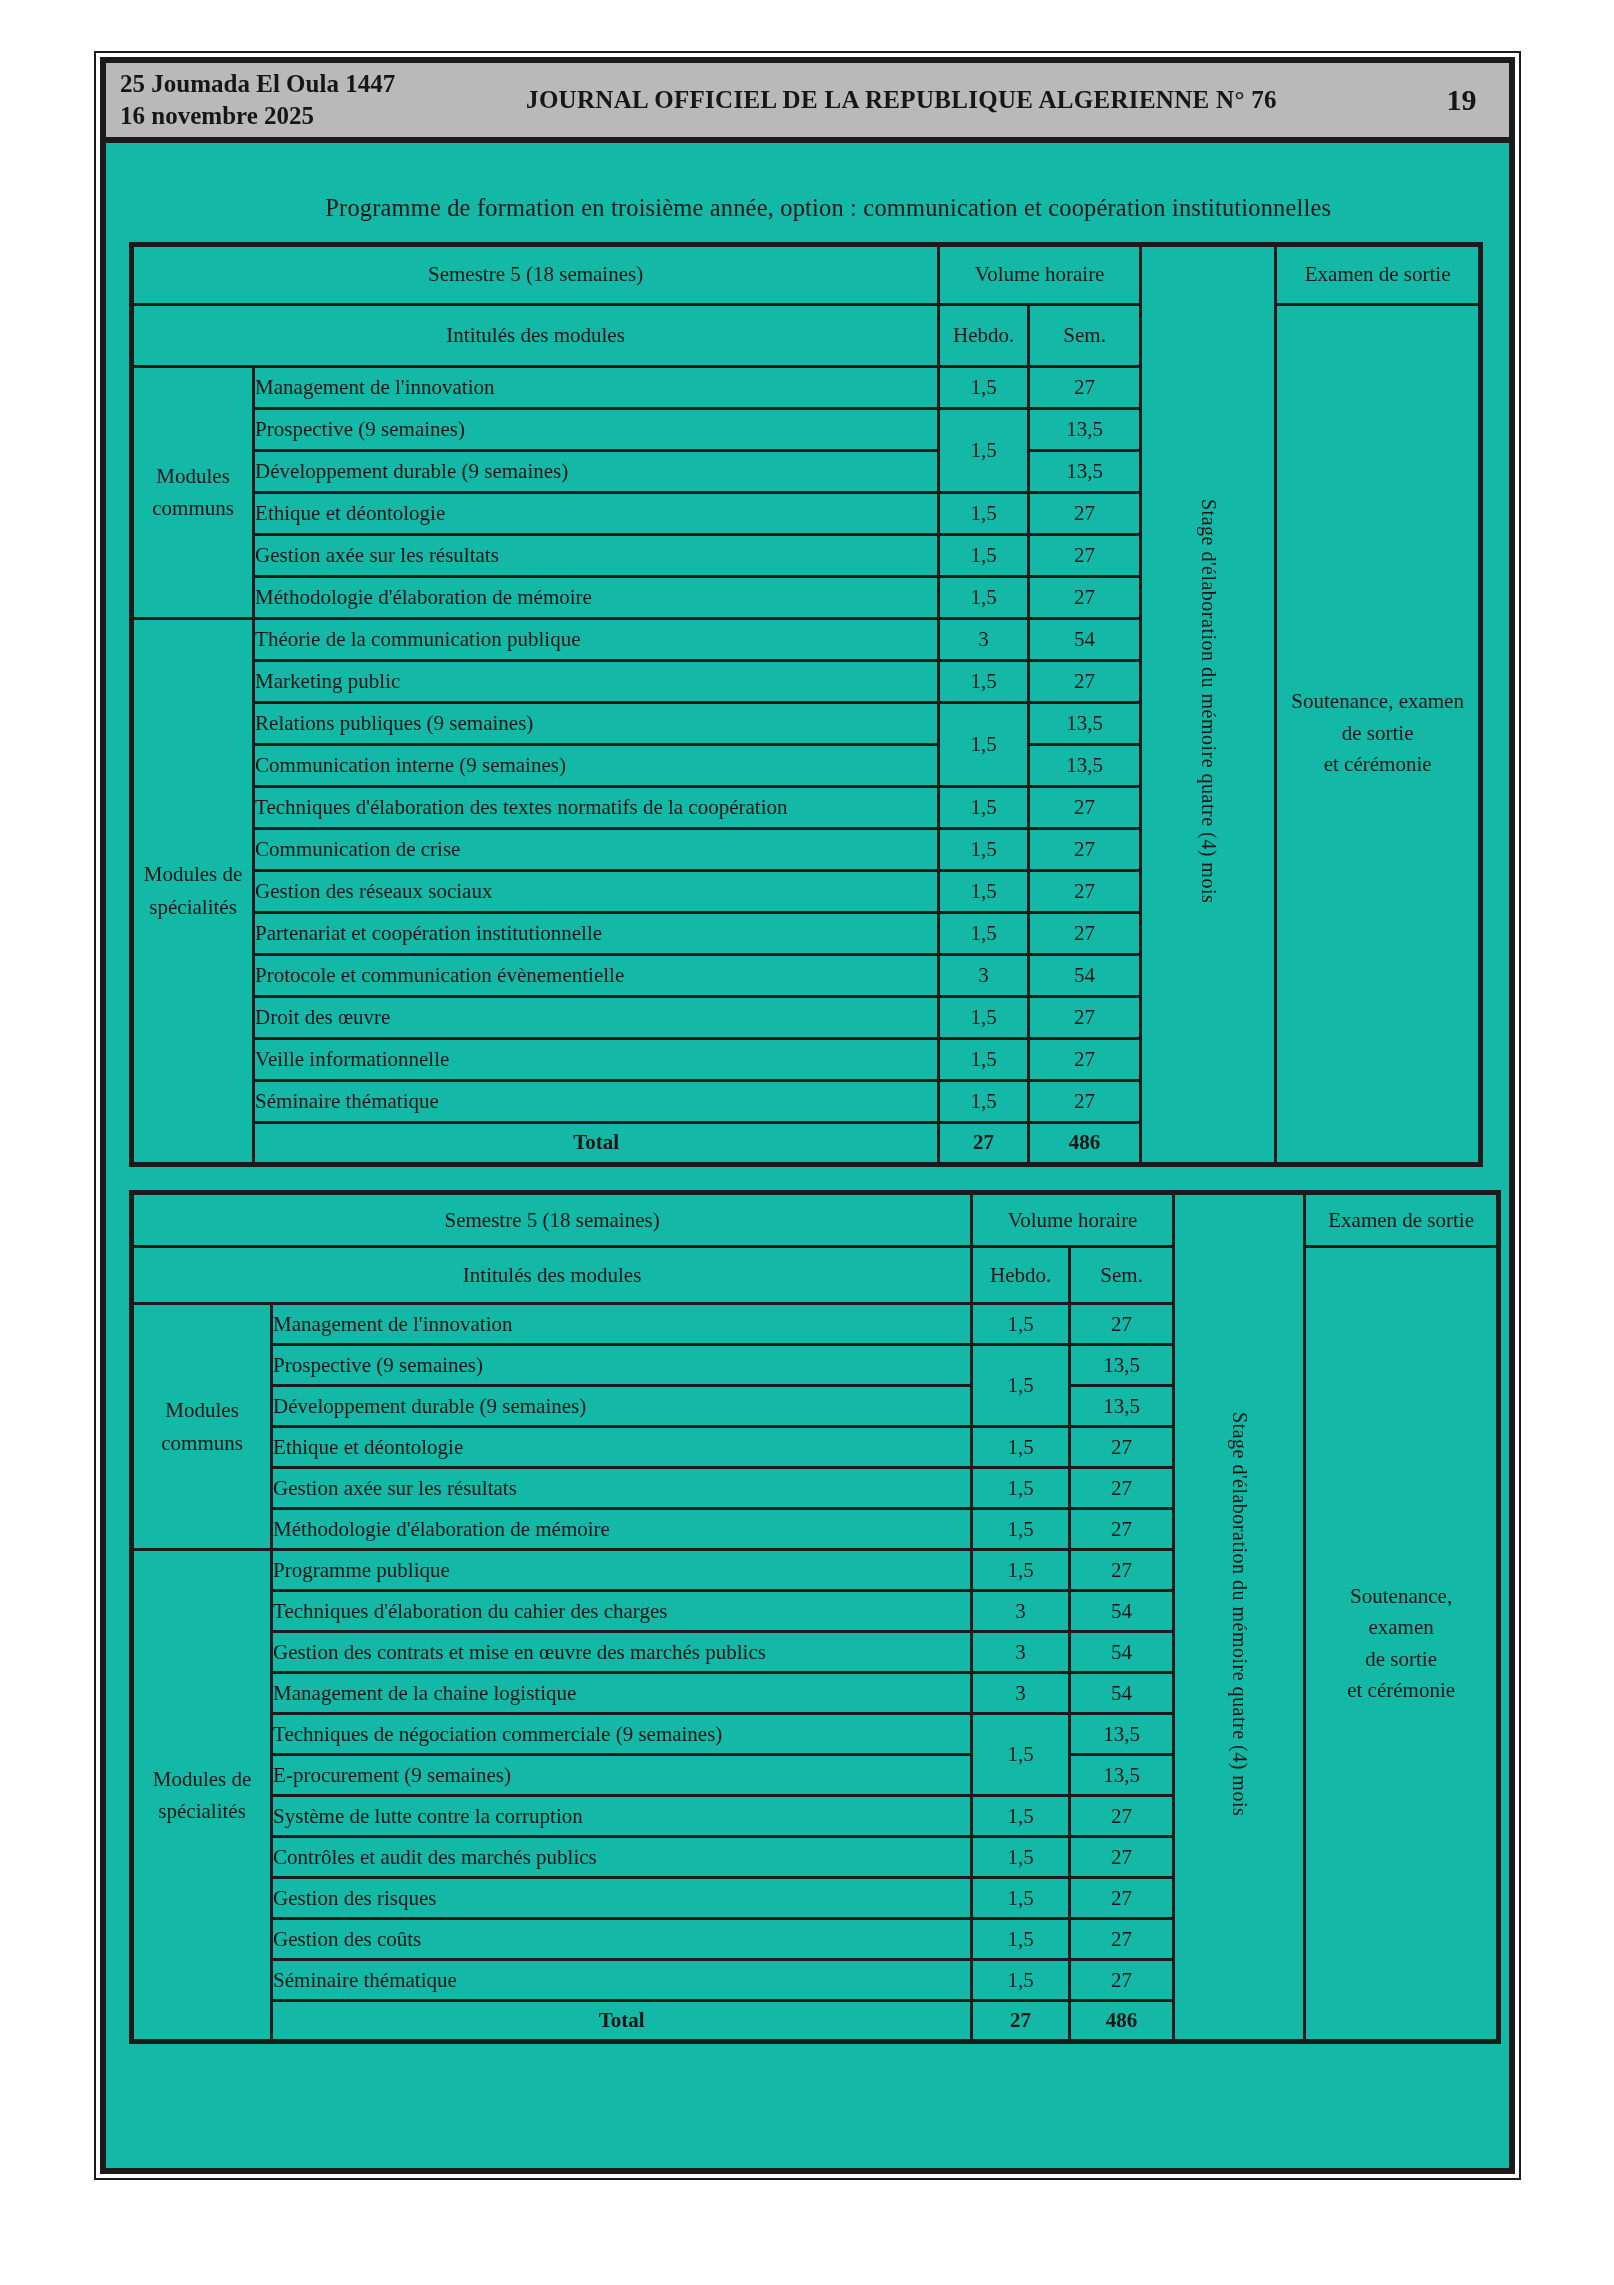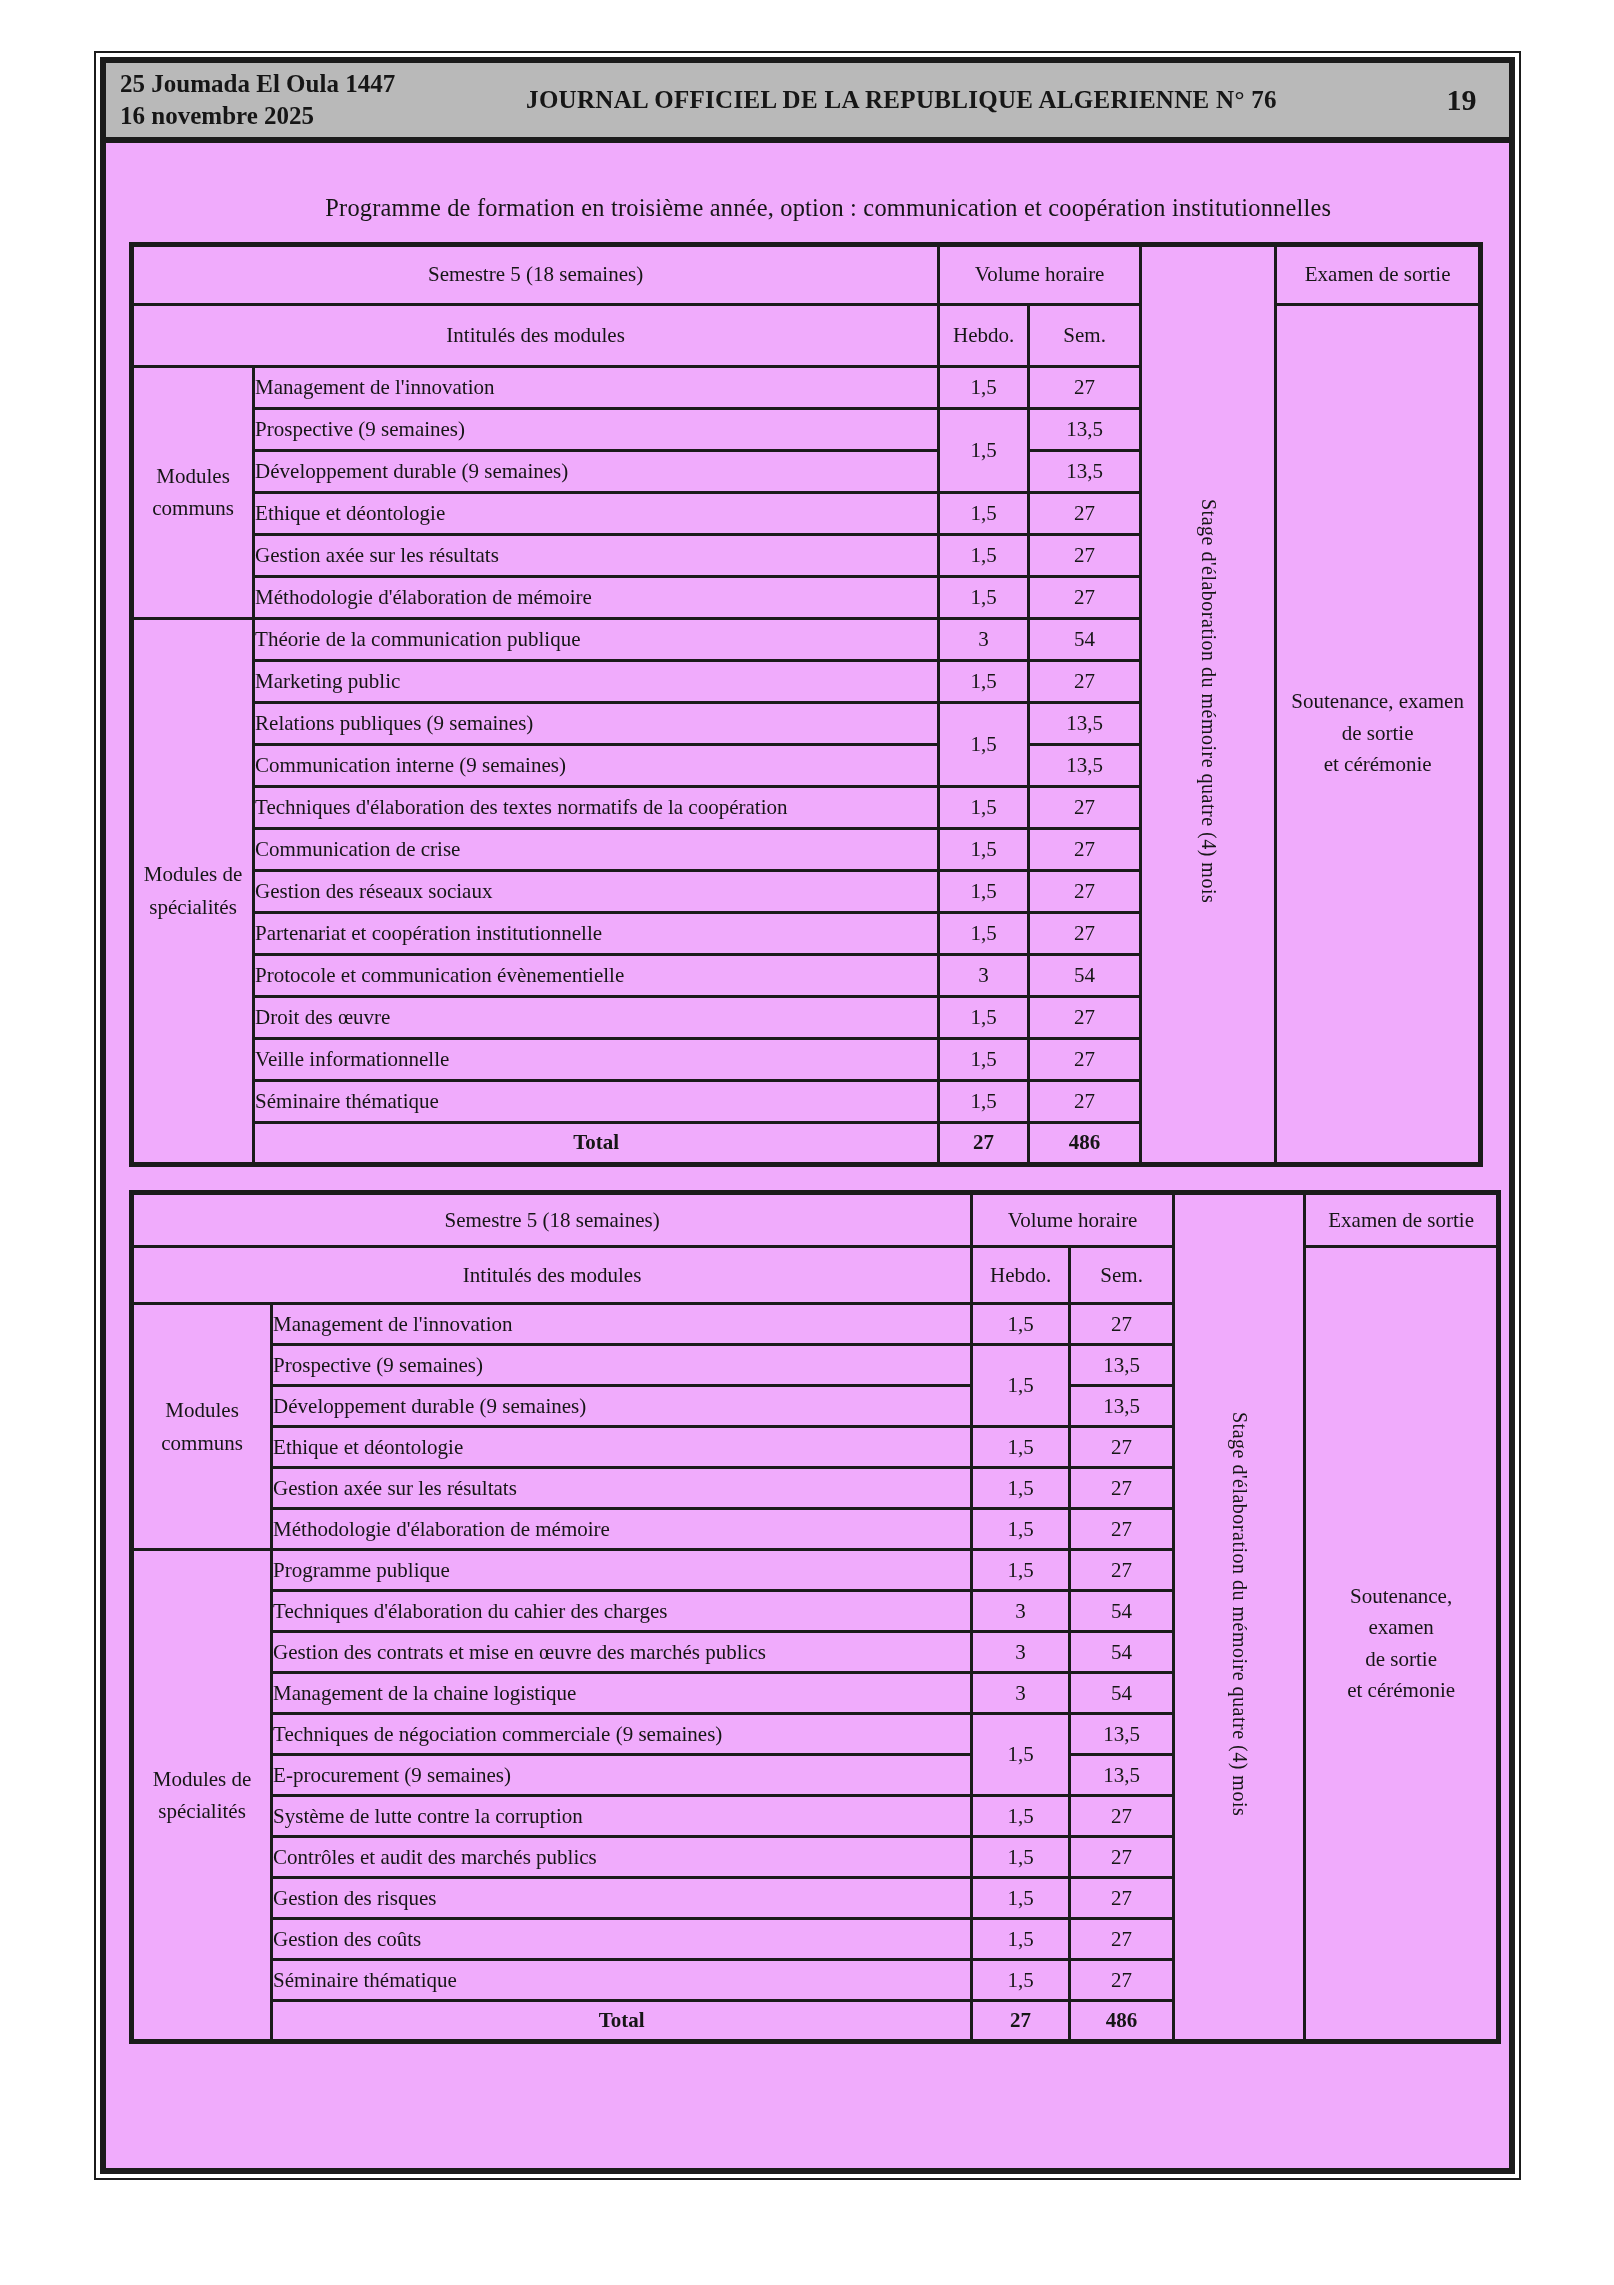--- a/index.html
+++ b/index.html
@@ -7,21 +7,21 @@
     width:1615px;height:2285px;background:#ffffff;position:relative;
     font-family:"Liberation Serif","DejaVu Serif",serif;color:#161616;
     -webkit-font-smoothing:antialiased;
   }
   .frame-outer{
     position:absolute;left:94px;top:51px;width:1427px;height:2129px;
     border:2.7px solid #1b1b1b;box-sizing:border-box;
   }
   .frame-inner{
     position:absolute;left:3.6px;top:3.6px;right:3.6px;bottom:3.6px;
-    border:6.3px solid #1b1b1b;box-sizing:border-box;overflow:hidden;background:#f0abfc;
+    border:6.3px solid #1b1b1b;box-sizing:border-box;overflow:hidden;background:#14b8a6;
   }
   
   .band{
     position:relative;height:74px;background:#b9b9b9;
     border-bottom:6.3px solid #1b1b1b;
   }
   .band .dates{
     position:absolute;left:14.5px;top:50%;transform:translateY(-50%);
     font-weight:bold;font-size:25px;line-height:1.3;white-space:nowrap;
   }

